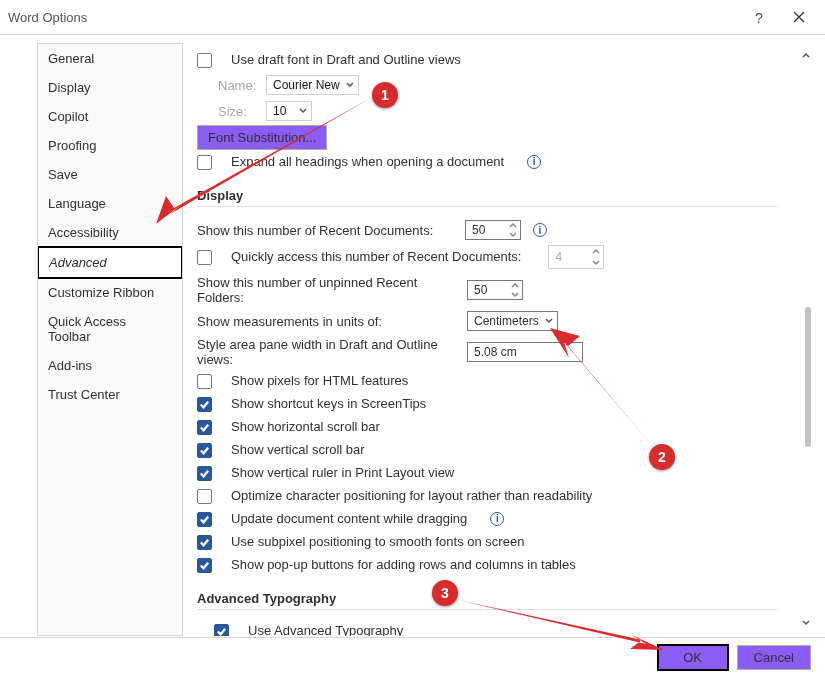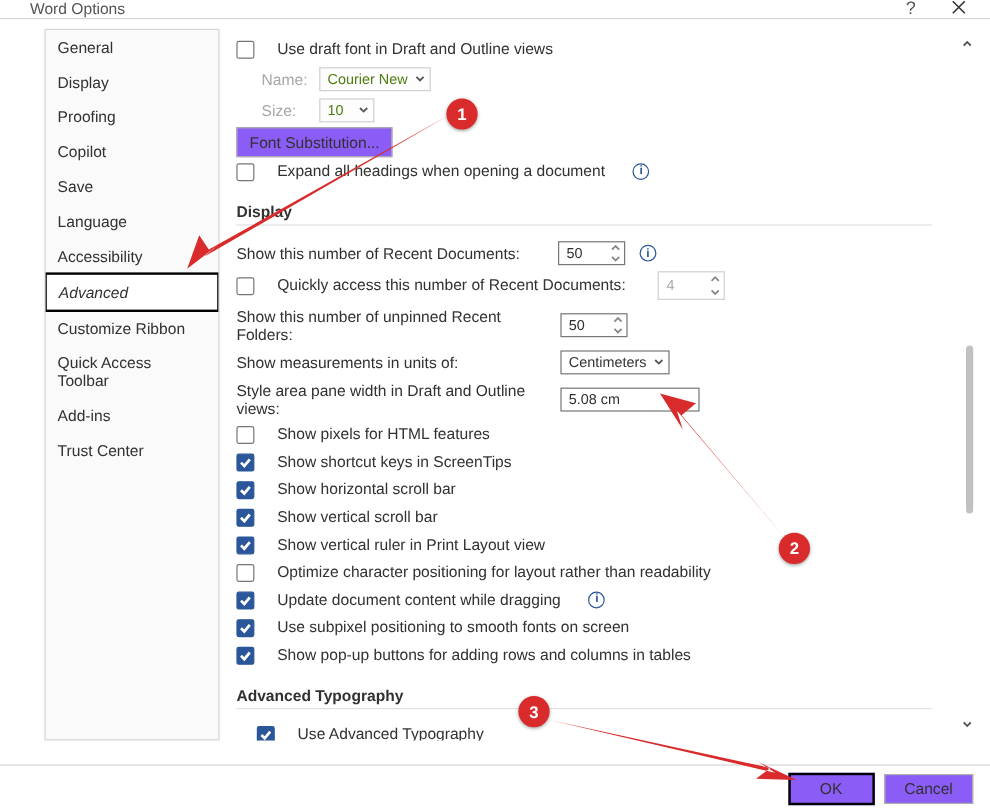--- a/index.html
+++ b/index.html
@@ -10,22 +10,22 @@
     color: #323130;
     background: #fff;
     width: 825px;
     height: 677px;
     overflow: hidden;
     position: relative;
   }
   .titlebar {
     display: flex;
     align-items: center;
-    height: 16px;
-    padding: 0 6px 0 25px;
+    height: 35px;
+    padding: 0 6px 0 8px;
     border-bottom: 1px solid #d6d6d6;
   }
   .titlebar .title { flex: 1; font-size: 13px; color: #555; }
   .titlebar .help, .titlebar .close {
     width: 40px;
     text-align: center;
     font-size: 15px;
     color: #555;
     cursor: default;
   }
@@ -116,21 +116,21 @@
   .field-row .lbl { width: 260px; }
   .label-under {
     margin-left: 21px;
     color: #a6a6a6;
     display: flex; align-items: center; gap: 6px;
     padding: 3px 0;
   }
   .label-under .lab { width: 42px; display:inline-block; }
   .combo-dis {
     border: 1px solid #d0d0d0;
-    color: #4d7c0f;
+    color: #0f172a;
     padding: 2px 18px 2px 6px;
     position: relative;
     font-size: 12px;
     min-width: 88px;
     background:#fdfdfd;
     display:inline-flex;
     align-items:center;
   }
   .combo-dis .chev, .combo .chev, .spin .chev {
     position: absolute; right: 4px; top: 50%; transform: translateY(-50%);
@@ -214,22 +214,22 @@
     <svg viewBox="0 0 12 12">
         <path d="M1 1 L11 11 M11 1 L1 11" stroke="#333" stroke-width="1.3"></path>
       </svg>
   </span>
 </div>
 
 <div class="dlg-body">
   <div class="sidebar" id="sidebar">
       <div class="sb-item">General</div>
       <div class="sb-item">Display</div>
+      <div class="sb-item">Copilot</div>
       <div class="sb-item">Proofing</div>
-      <div class="sb-item">Copilot</div>
       <div class="sb-item">Save</div>
       <div class="sb-item">Language</div>
       <div class="sb-item">Accessibility</div>
       <div class="sb-item selected">Advanced</div>
       <div class="sb-item">Customize Ribbon</div>
       <div class="sb-item">Quick Access Toolbar</div>
       <div class="sb-item">Add-ins</div>
       <div class="sb-item">Trust Center</div>
     </div>
 

